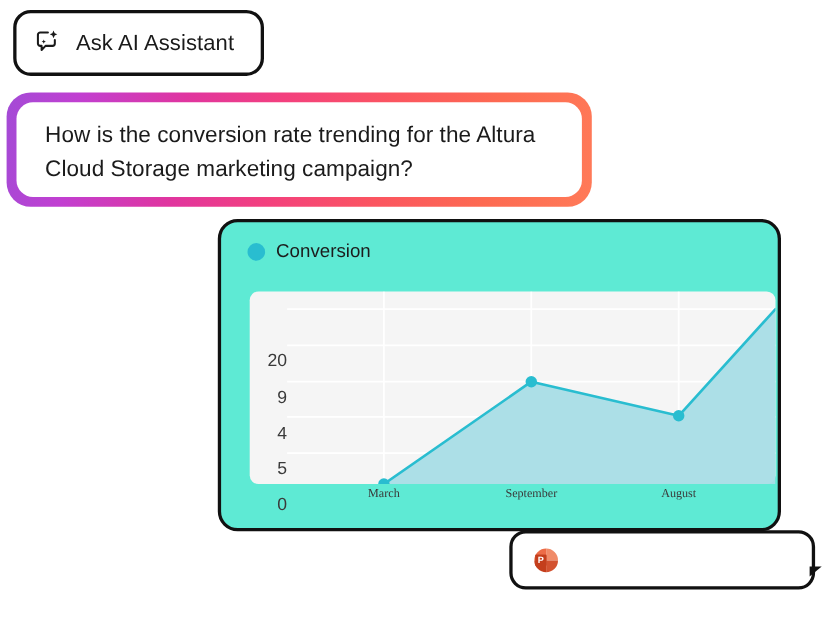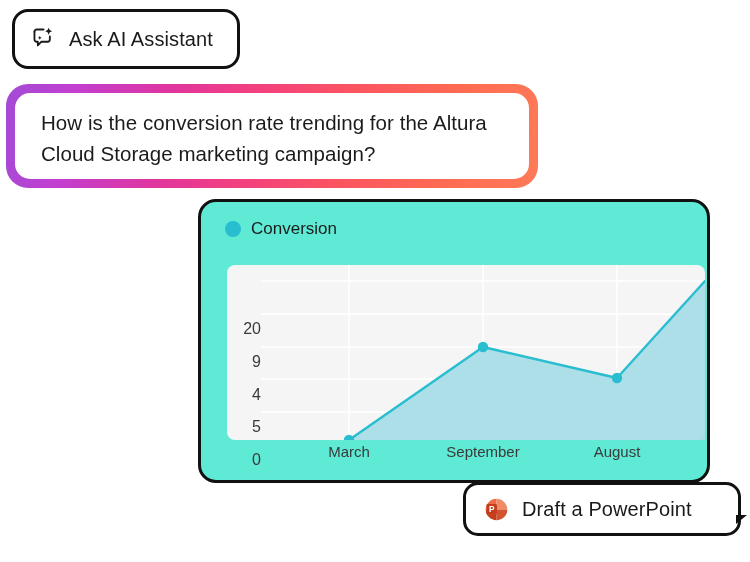--- a/index.html
+++ b/index.html
@@ -147,24 +147,25 @@
   }
   .ytick-col {
     position: absolute;
     left: 0;
     top: 0;
     width: 34px;
     height: 100%;
   }
   .xtick {
     position: absolute;
-    font-size: 15px;
+    font-size: 11px;
     color: #3a3a3a;
     transform: translateX(-50%);
     white-space: nowrap;
+    font-family: Liberation Serif, serif;
   }
   .xtick-row {
     position: absolute;
     left: 0;
     top: 178px;
     width: 478px;
     height: 16px;
   }
 
   
@@ -281,15 +282,14 @@
 <div class="ppt-card">
   <svg class="ppt-icon" viewBox="0 0 32 32">
     <path d="M16 2.2a13.8 13.8 0 0 0-13.8 13.8h13.8z" fill="#ed6c47"></path>
     <path d="M16 2.2v13.8h13.8A13.8 13.8 0 0 0 16 2.2z" fill="#f08b68"></path>
     <path d="M16 16h13.8A13.8 13.8 0 0 1 16 29.8z" fill="#d35230"></path>
     <path d="M16 16v13.8A13.8 13.8 0 0 1 2.2 16z" fill="#c43e1c"></path>
     <rect x="3.4" y="9.2" width="13.3" height="13.3" rx="1.4" fill="#ffffff" opacity="0.12"></rect>
     <rect x="3.2" y="9.0" width="13.4" height="13.4" rx="1.4" fill="#c43e1c"></rect>
     <text x="9.9" y="19.1" font-family="Liberation Sans, sans-serif" font-size="10.6" font-weight="bold" fill="#ffffff" text-anchor="middle">P</text>
   </svg>
-  <span class="ppt-label">Draft a PowerPoint</span>
   <span class="ppt-tail"></span>
 </div>
 
 </body></html>

